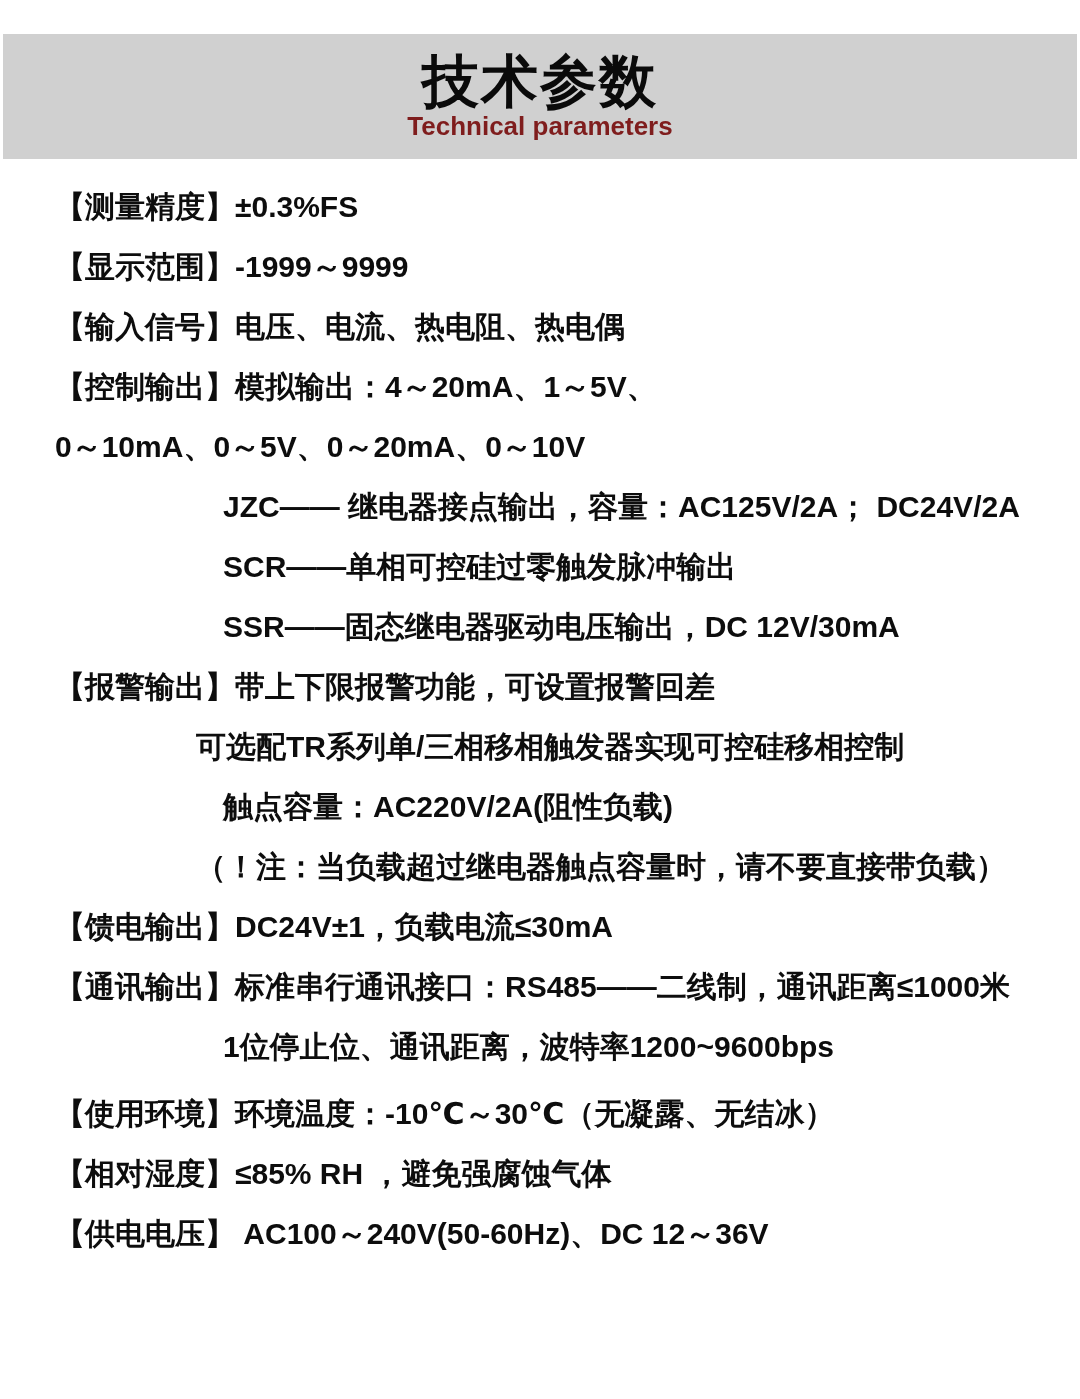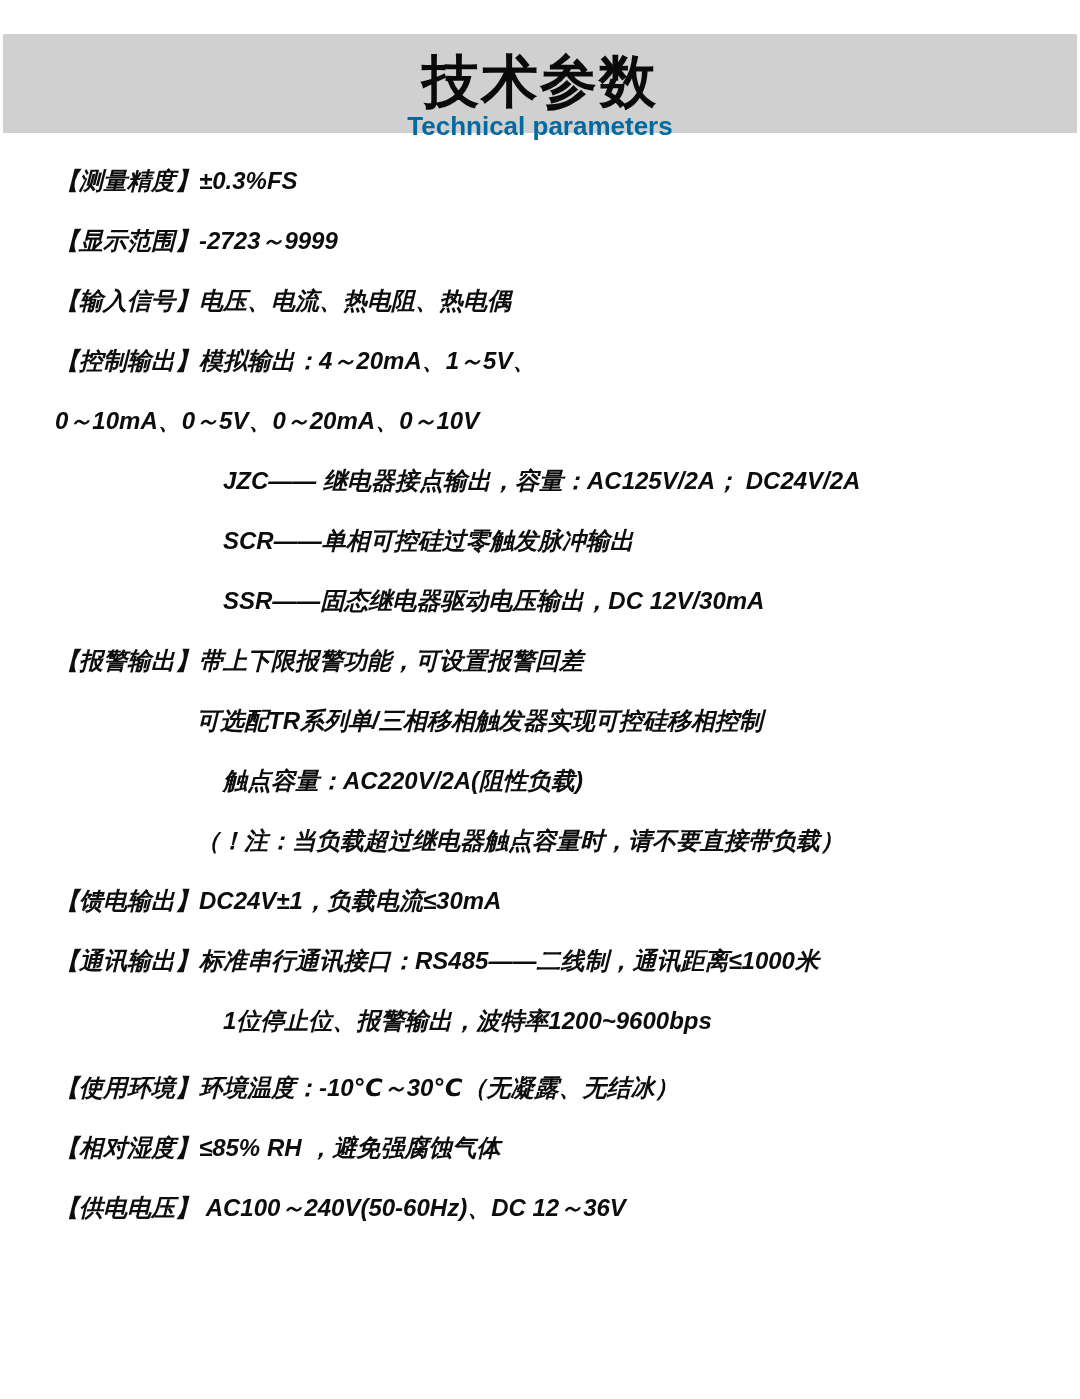--- a/index.html
+++ b/index.html
@@ -6,79 +6,78 @@
   body {
     width: 1080px;
     height: 1399px;
     background: #ffffff;
     color: #0d0d0d;
     font-family: "Liberation Sans", "DejaVu Sans", sans-serif;
     overflow: hidden;
   }
   .header-band {
     margin: 34px 3px 0 3px;
-    height: 99px;
+    height: 125px;
     background: #d0d0d0;
     text-align: center;
     box-sizing: border-box;
     padding-top: 19px;
   }
   .page-title {
     margin: 0;
     font-size: 57px;
     font-weight: bold;
     line-height: 1.0;
     letter-spacing: 2px;
     color: #0a0a0a;
   }
   .page-subtitle {
     margin-top: 3px;
     font-size: 26px;
     font-weight: 600;
     line-height: 1.0;
-    color: #0369a1;
+    color: #7f1d1d;
   }
   .spec-list {
     padding: 18px 0 0 55px;
   }
   .spec-line {
     height: 60px;
     line-height: 60px;
-    font-size: 24px;
+    font-size: 30px;
     font-weight: bold;
     white-space: nowrap;
     color: #0d0d0d;
-    font-style: italic;
   }
   .ind-content { margin-left: 168px; }
   .ind-deep    { }
   .ind-note    { margin-left: 141px; }
   .gap-lg      { margin-top: 10px; }
   .gap-md      { margin-top: 7px; }
 </style>
 </head>
 <body>
 
 <header class="header-band">
   <h1 class="page-title">技术参数</h1>
   <div class="page-subtitle">Technical parameters</div>
 </header>
 
 <main class="spec-list">
   <div class="spec-line">【测量精度】±0.3%FS</div>
-  <div class="spec-line">【显示范围】-2723～9999</div>
+  <div class="spec-line">【显示范围】-1999～9999</div>
   <div class="spec-line">【输入信号】电压、电流、热电阻、热电偶</div>
   <div class="spec-line">【控制输出】模拟输出：4～20mA、1～5V、</div>
   <div class="spec-line ind-deep">0～10mA、0～5V、0～20mA、0～10V</div>
   <div class="spec-line ind-content">JZC—— 继电器接点输出，容量：AC125V/2A； DC24V/2A</div>
   <div class="spec-line ind-content">SCR——单相可控硅过零触发脉冲输出</div>
   <div class="spec-line ind-content">SSR——固态继电器驱动电压输出，DC 12V/30mA</div>
   <div class="spec-line">【报警输出】带上下限报警功能，可设置报警回差</div>
   <div class="spec-line ind-note">可选配TR系列单/三相移相触发器实现可控硅移相控制</div>
   <div class="spec-line ind-content">触点容量：AC220V/2A(阻性负载)</div>
   <div class="spec-line ind-note">（！注：当负载超过继电器触点容量时，请不要直接带负载）</div>
   <div class="spec-line">【馈电输出】DC24V±1，负载电流≤30mA</div>
   <div class="spec-line">【通讯输出】标准串行通讯接口：RS485——二线制，通讯距离≤1000米</div>
-  <div class="spec-line ind-content">1位停止位、报警输出，波特率1200~9600bps</div>
+  <div class="spec-line ind-content">1位停止位、通讯距离，波特率1200~9600bps</div>
   <div class="spec-line gap-md">【使用环境】环境温度：-10℃～30℃（无凝露、无结冰）</div>
   <div class="spec-line">【相对湿度】≤85% RH ，避免强腐蚀气体</div>
   <div class="spec-line">【供电电压】 AC100～240V(50-60Hz)、DC 12～36V</div>
 </main>
 
 </body></html>

